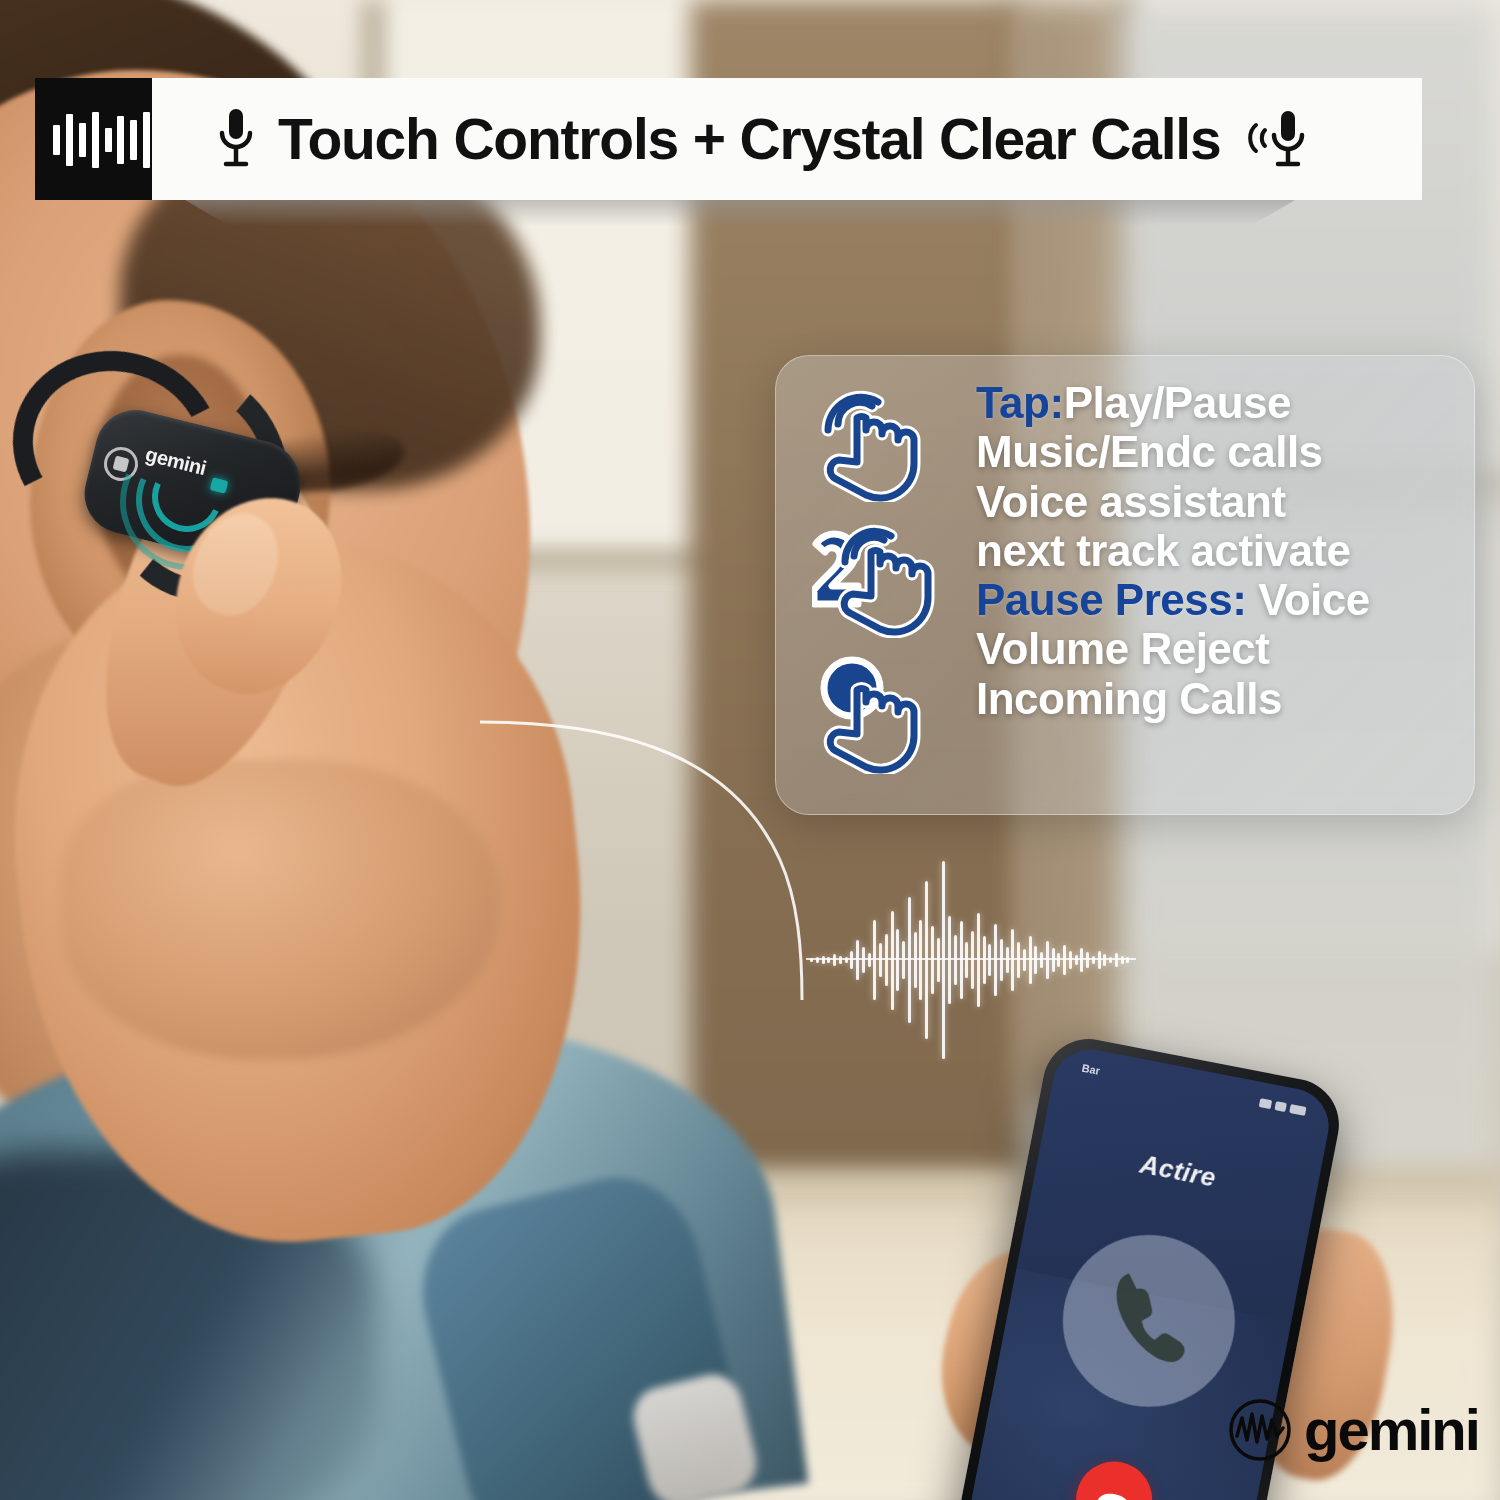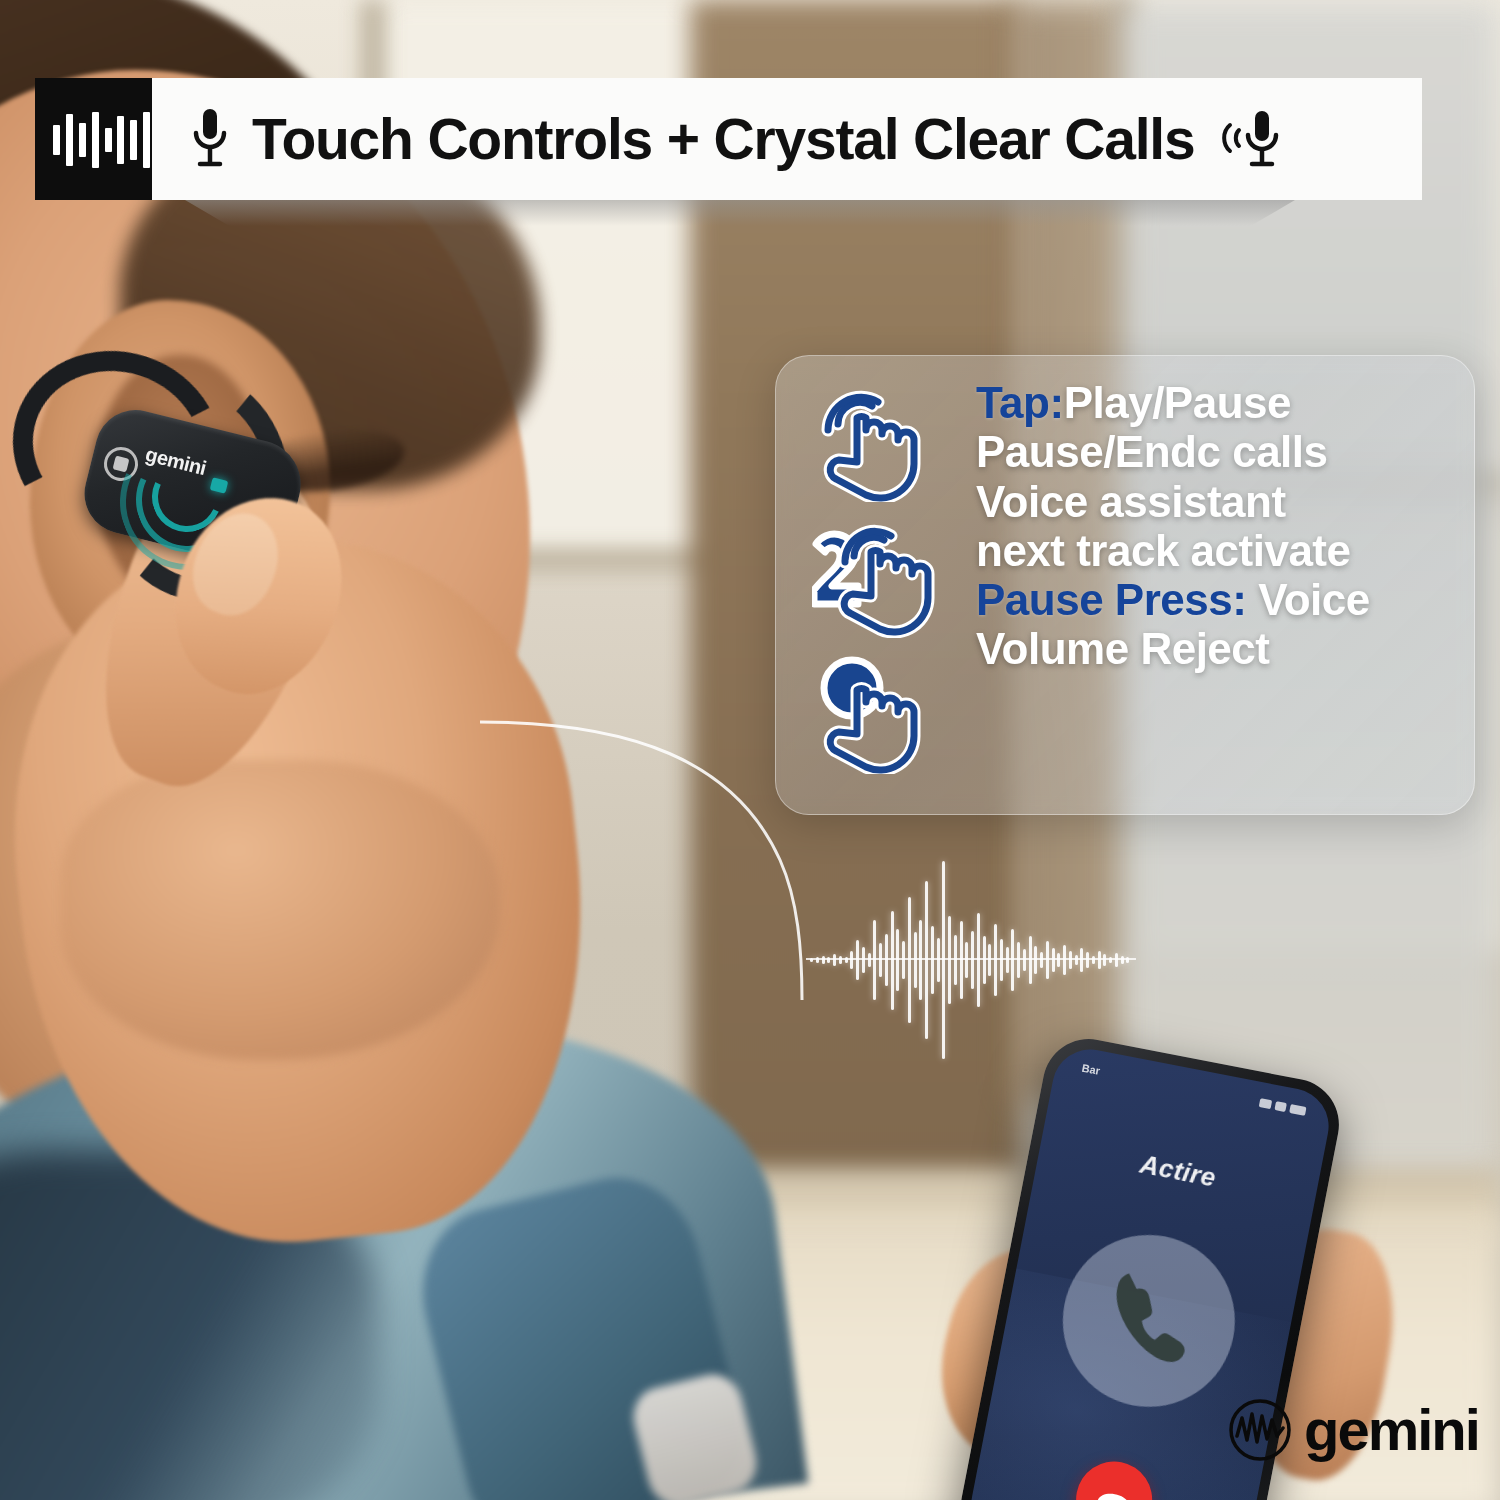--- a/index.html
+++ b/index.html
@@ -208,21 +208,21 @@
     clip-path:polygon(0 0, 78% 0, 100% 50%, 78% 100%, 0 100%);
   }
   .eq-bars {
     position:absolute; left:18px; top:34px; width:110px; height:56px;
     display:flex; align-items:center; justify-content:space-between;
   }
   .eq-bars i { display:block; width:7px; background:#fff; border-radius:1px; }
   .ribbon-plate {
     position:absolute; left:117px; top:0; width:1270px; height:122px;
     background:#fbfbfa;
-    display:flex; align-items:center; padding-left:36px; gap:20px;
+    display:flex; align-items:center; padding-left:62px; gap:20px;
   }
   .ribbon-shadow {
     position:absolute; left:150px; top:122px; width:1110px; height:26px;
     background:linear-gradient(180deg,rgba(150,150,150,.55),rgba(150,150,150,0));
     clip-path:polygon(0 0,100% 0,96% 100%,4% 100%);
   }
   .ribbon-tail {
     position:absolute; left:1336px; top:-4px; width:126px; height:152px;
     background:#d2d2d2;
     clip-path:polygon(0 0, 100% 0, 72% 50%, 100% 100%, 0 100%, 26% 50%);
@@ -536,25 +536,26 @@
           <path d="M45 34 v44 l-18 -2 a10 10 0 0 0 -3 19 l30 16 a34 34 0 0 0 48 -31 V56 a8 8 0 0 0 -16 0 v-6 a8 8 0 0 0 -16 0 v-4 a8 8 0 0 0 -16 0 v-12 a8 8 0 0 0 -9 0z"></path>
         </g>
         <g fill="none" stroke="#19458f" stroke-width="7" stroke-linecap="round" stroke-linejoin="round">
           <path d="M45 34 v44 l-18 -2 a10 10 0 0 0 -3 19 l30 16 a34 34 0 0 0 48 -31 V56 a8 8 0 0 0 -16 0 v-6 a8 8 0 0 0 -16 0 v-4 a8 8 0 0 0 -16 0 v-12 a8 8 0 0 0 -9 0z"></path>
         </g>
       </svg>
     </div>
 
     <div class="copy-col" id="copy-col">
         <div class="copy-line"><span class="lbl">Tap:</span><span>Play/Pause</span></div>
-        <div class="copy-line"><span>Pause/Endc calls</span></div>
+        <div class="copy-line"><span>Music/Endc calls</span></div>
         <div class="copy-line"><span>Voice assistant</span></div>
         <div class="copy-line"><span>next track activate</span></div>
         <div class="copy-line"><span class="lbl">Pause Press:</span><span> Voice</span></div>
         <div class="copy-line"><span>Volume Reject</span></div>
+        <div class="copy-line"><span>Incoming Calls</span></div>
       </div>
   </div>
 
   <div class="phone">
     <div class="phone-body">
       <div class="phone-screen">
         <div class="screen-glow"></div>
 
         <div class="status-bar">
           <span>Bar</span>

